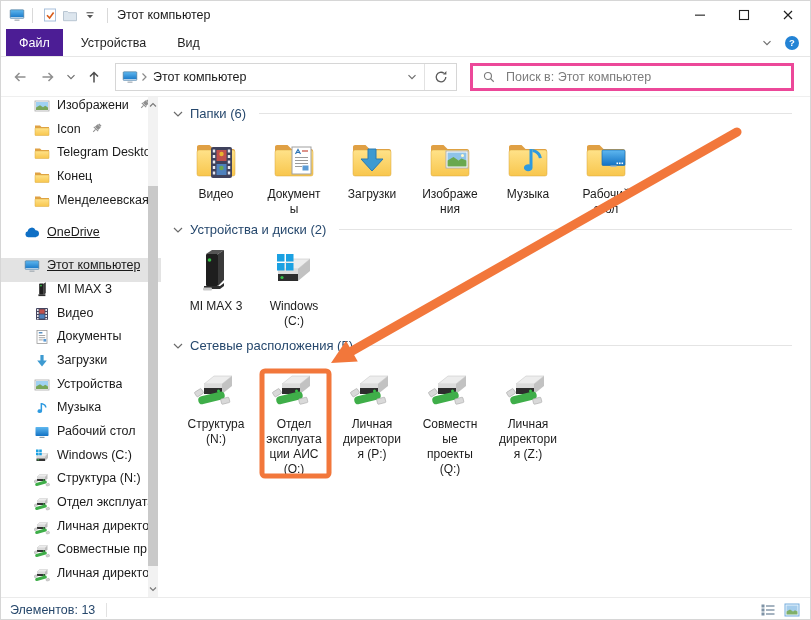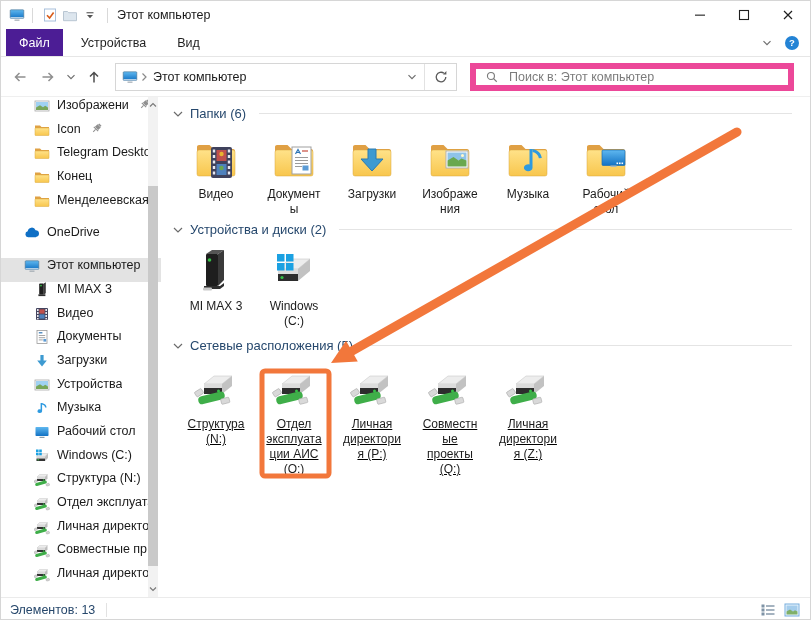--- a/index.html
+++ b/index.html
@@ -29,50 +29,50 @@
 
   
   .toolbar{height:39px;display:flex;align-items:center;border-bottom:1px solid #efefef;}
   .nav-btn{width:26px;height:26px;display:flex;align-items:center;justify-content:center;}
   .nav-group{display:flex;align-items:center;margin-left:6px;gap:2px;}
   .addr{margin-left:8px;width:342px;height:28px;box-sizing:border-box;border:1px solid #d6d6d6;display:flex;align-items:center;padding-left:6px;font-size:12.5px;color:#1a1a1a;}
   .addr-crumb{display:flex;align-items:center;gap:3px;}
   .addr-spacer{flex:1;}
   .addr-dd{width:24px;height:100%;display:flex;align-items:center;justify-content:center;}
   .addr-refresh{width:31px;height:100%;display:flex;align-items:center;justify-content:center;border-left:1px solid #e2e2e2;}
-  .search{margin-left:13px;margin-right:16px;flex:1;height:28px;box-sizing:border-box;border:6px solid #ec4899;display:flex;align-items:center;padding:0 2px 0 9px;gap:8px;}
+  .search{margin-left:13px;margin-right:16px;flex:1;height:28px;box-sizing:border-box;border:3px solid #ec4899;display:flex;align-items:center;padding:0 2px 0 9px;gap:8px;}
   .search input{border:none;outline:none;flex:1;font-size:12.5px;font-family:"Liberation Sans",sans-serif;color:#333;background:transparent;}
   .search input::placeholder{color:#7c7c7c;}
 
   
   .content{display:flex;height:500px;}
   .sidebar{position:relative;width:160px;flex:none;padding-top:1px;box-sizing:border-box;overflow:hidden;}
   .side-item{height:23.7px;display:flex;align-items:flex-start;gap:7px;padding-left:33px;font-size:12.5px;color:#1a1a1a;white-space:nowrap;overflow:hidden;}
-  .side-item.lvl0{padding-left:23px;}
+  .side-item.lvl0{padding-left:23px;text-decoration:underline;}
   .side-item.gap9{margin-top:9px;}
   .side-item.selected{background:#e3e3e3;}
   .side-label{overflow:hidden;}
   .pin{margin-left:2px;}
   .side-scroll{position:absolute;top:0;right:3px;width:10px;height:100%;background:#f2f2f2;}
   .scroll-thumb{position:absolute;left:0;top:89px;width:10px;height:380px;background:#c9c9c9;}
   .scroll-arrow{position:absolute;left:0;width:10px;height:12px;display:flex;align-items:center;justify-content:center;}
   .scroll-arrow.up{top:2px;}
   .scroll-arrow.down{bottom:2px;}
 
   .main{position:relative;flex:1;overflow:hidden;}
   .section{position:absolute;left:0;right:0;}
   .sec-folders{top:8px;}
   .sec-devices{top:124px;}
   .sec-network{top:240px;}
   .sec-header{display:flex;align-items:center;gap:5px;padding-left:10px;height:17px;font-size:13px;color:#26486d;}
   .sec-header .rule{flex:1;height:1px;background:#e4e4e4;margin-left:8px;margin-right:18px;}
   .tiles{display:flex;padding-left:16px;}
   .sec-folders .tiles{margin-top:13px;}
   .sec-devices .tiles{margin-top:9px;}
-  .sec-network .tiles{margin-top:11px;text-decoration:underline;}
+  .sec-network .tiles{margin-top:11px;}
   .tile{width:78px;display:flex;flex-direction:column;align-items:center;}
   .tile-label{margin-top:4px;font-size:12px;line-height:15px;text-align:center;white-space:pre-line;color:#1c1c1c;}
 
   
   .statusbar{height:24px;border-top:1px solid #ebebeb;display:flex;align-items:center;padding-left:9px;font-size:12.5px;color:#26476b;}
   .status-sep{width:1px;height:14px;background:#e2e2e2;margin-left:11px;}
   .status-right{margin-left:auto;display:flex;align-items:center;gap:4px;padding-right:8px;}
   .view-btn{width:20px;height:20px;display:flex;align-items:center;justify-content:center;}
 
   

